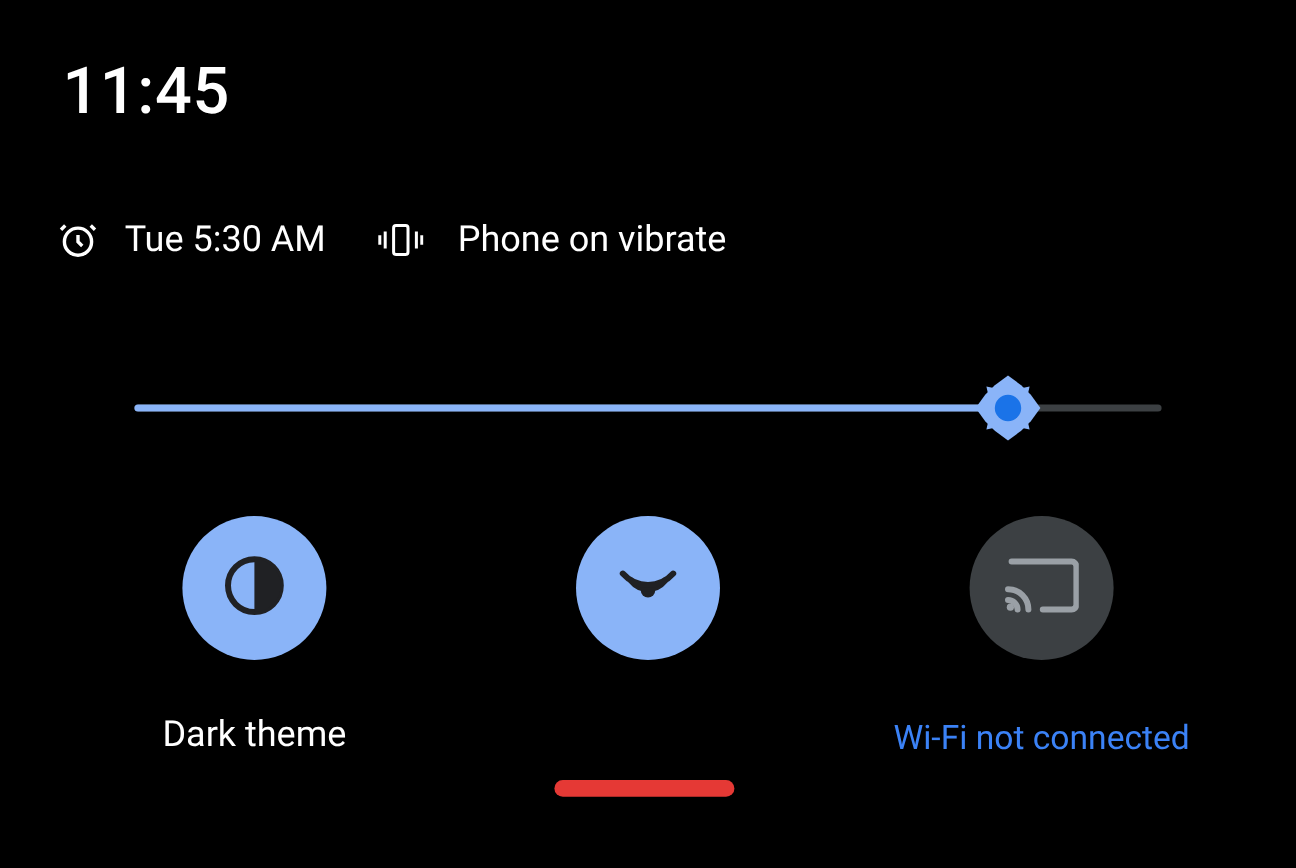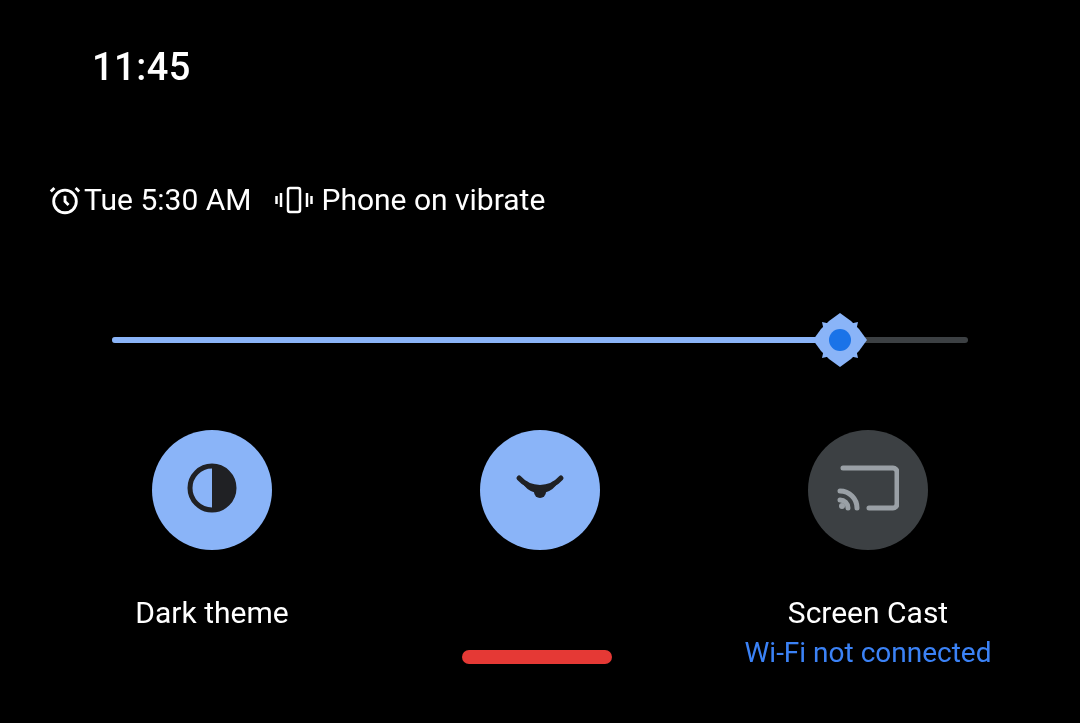--- a/index.html
+++ b/index.html
@@ -13,38 +13,37 @@
   }
   body {
     position: relative;
   }
 
   
   .clock {
     position: absolute;
     left: 52px;
     top: 45px;
-    font-size: 38px;
+    font-size: 54px;
     font-weight: 500;
     letter-spacing: 0.5px;
-    margin-left: 40px;
   }
 
   
   .status-row {
     position: absolute;
     top: 182px;
     left: 48px;
     right: 48px;
     display: flex;
     align-items: center;
     font-size: 30px;
     font-weight: 400;
   }
-  .status-left { display: flex; align-items: center; gap: 2px; }
+  .status-left { display: flex; align-items: center; gap: 22px; }
   .status-right { margin-left: auto; display: flex; align-items: center; gap: 14px; }
   .status-text { white-space: nowrap; }
   .icon-slot { display: inline-flex; align-items: center; justify-content: center; }
   .alarm-time { margin-right: 22px; }
 
   
   .slider-wrap {
     position: absolute;
     top: 320px;
     left: 112px;
@@ -205,19 +204,18 @@
       <span>
         <svg width="62" height="52" viewBox="0 0 62 52">
           <path d="M6 6 h50 a4 4 0 0 1 4 4 v32 a4 4 0 0 1 -4 4 h-24" fill="none" stroke="#9aa0a6" stroke-width="5" stroke-linecap="round"></path>
           <path d="M6 46 a0 0 0 0 0 0 0" fill="#9aa0a6"></path>
           <path d="M3 29 a17 17 0 0 1 17 17" fill="none" stroke="#9aa0a6" stroke-width="5" stroke-linecap="round"></path>
           <path d="M3 38 a8 8 0 0 1 8 8" fill="none" stroke="#9aa0a6" stroke-width="5" stroke-linecap="round"></path>
           <circle cx="5" cy="44" r="3" fill="#9aa0a6"></circle>
         </svg>
       </span>
     </div>
-    <div class="tile-label">Screen Cast</div>
     <div class="tile-sublabel">Wi-Fi not connected</div>
   </div>
 
 </div>
 
 <div class="annotation-underline" style="left:462px; top:650px; width:150px;"></div>
 
 </body></html>

